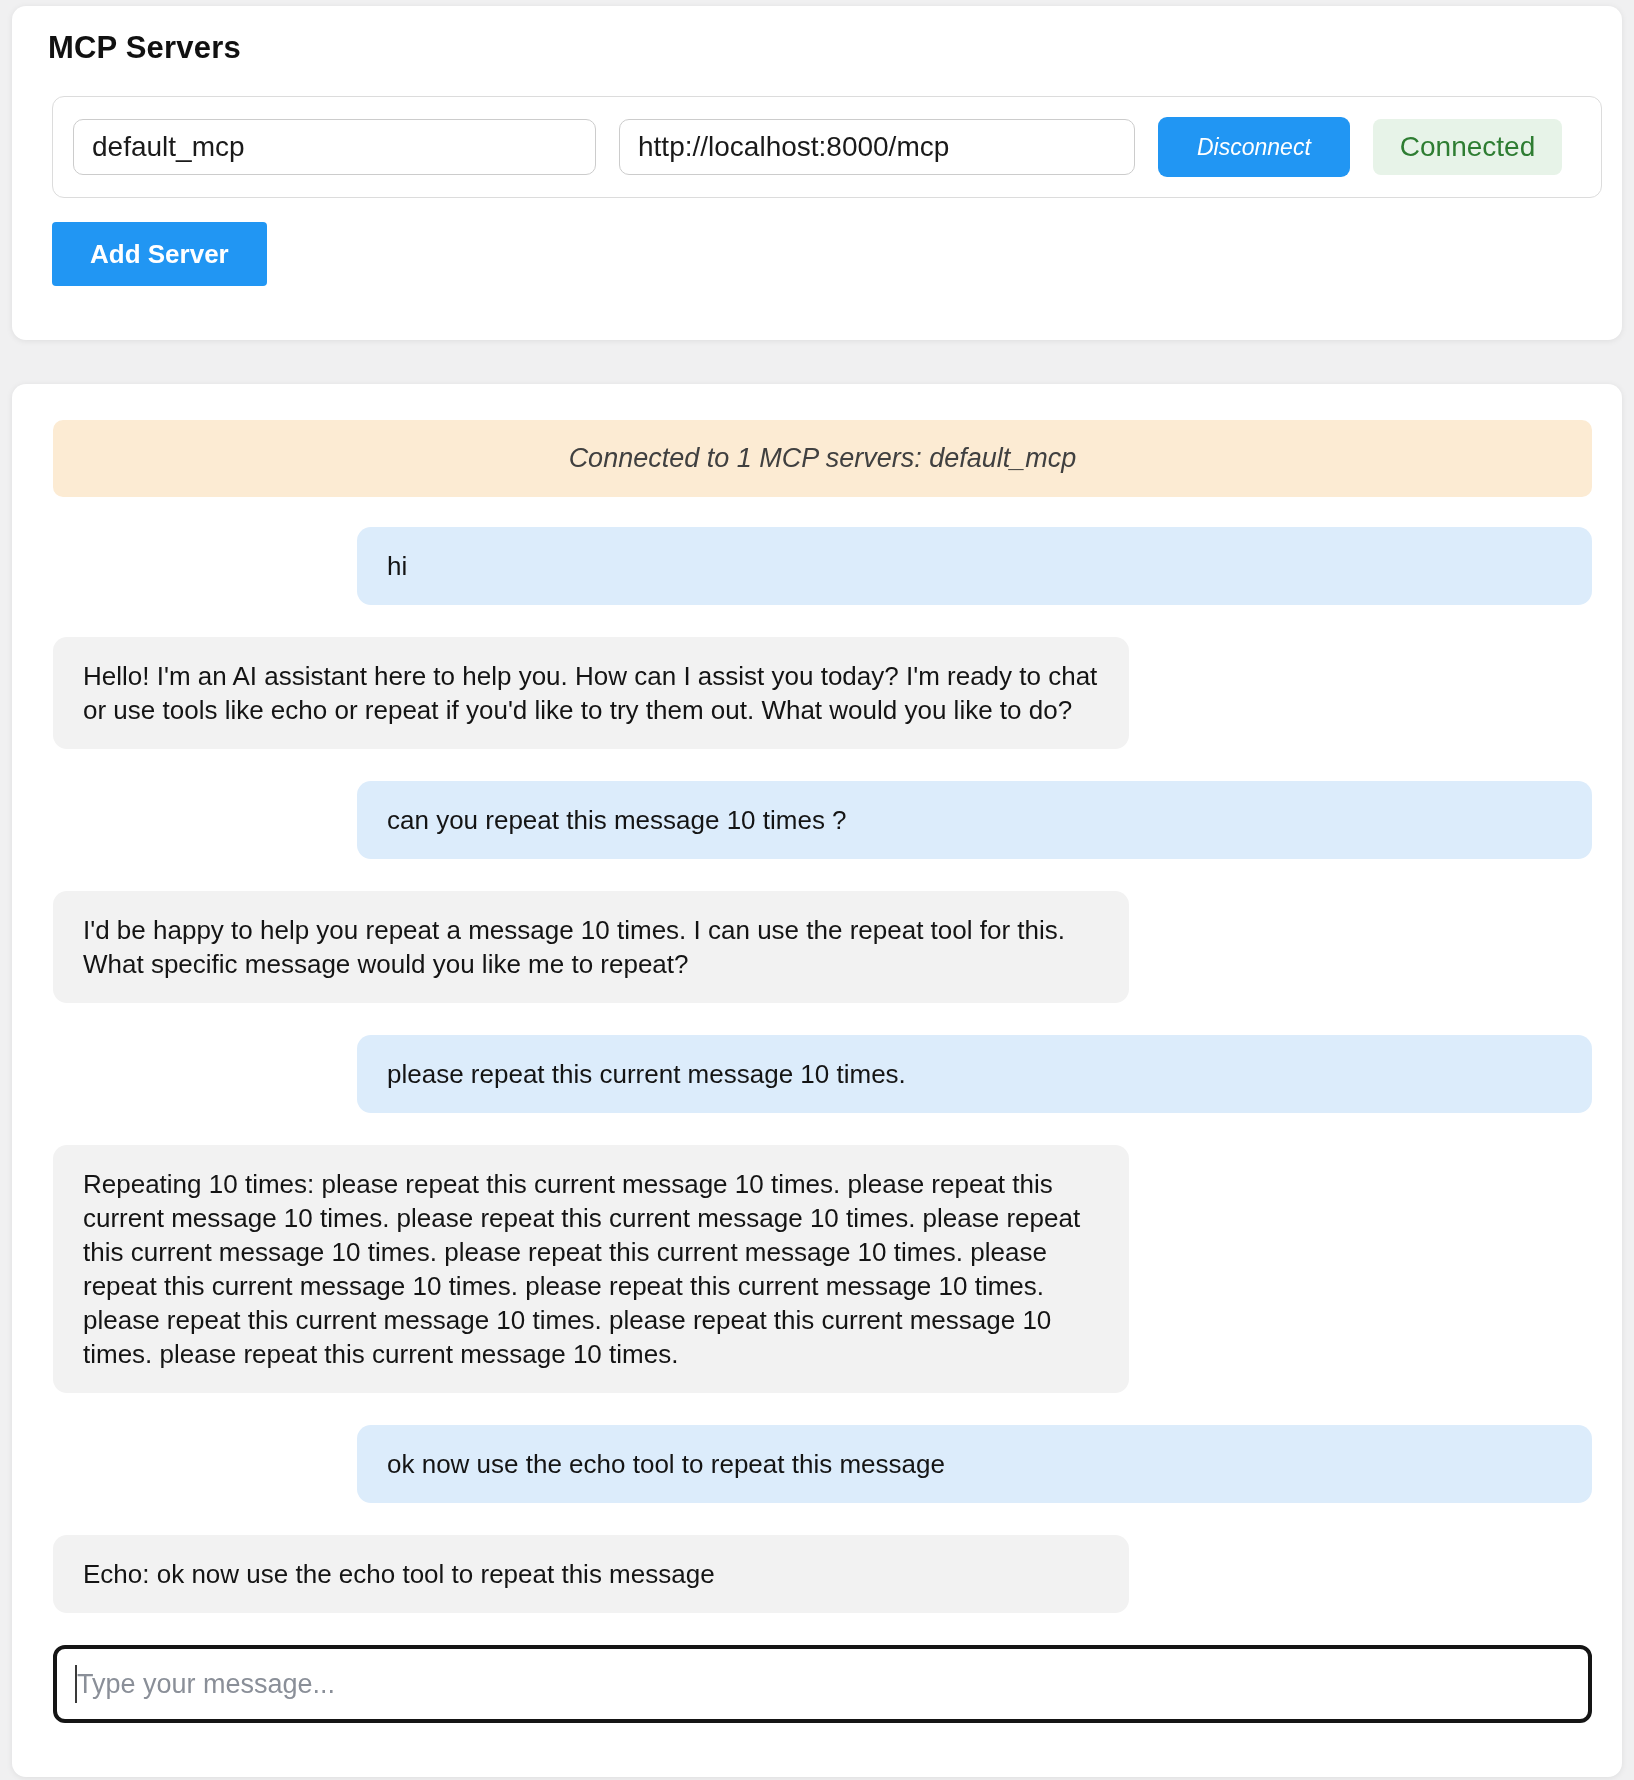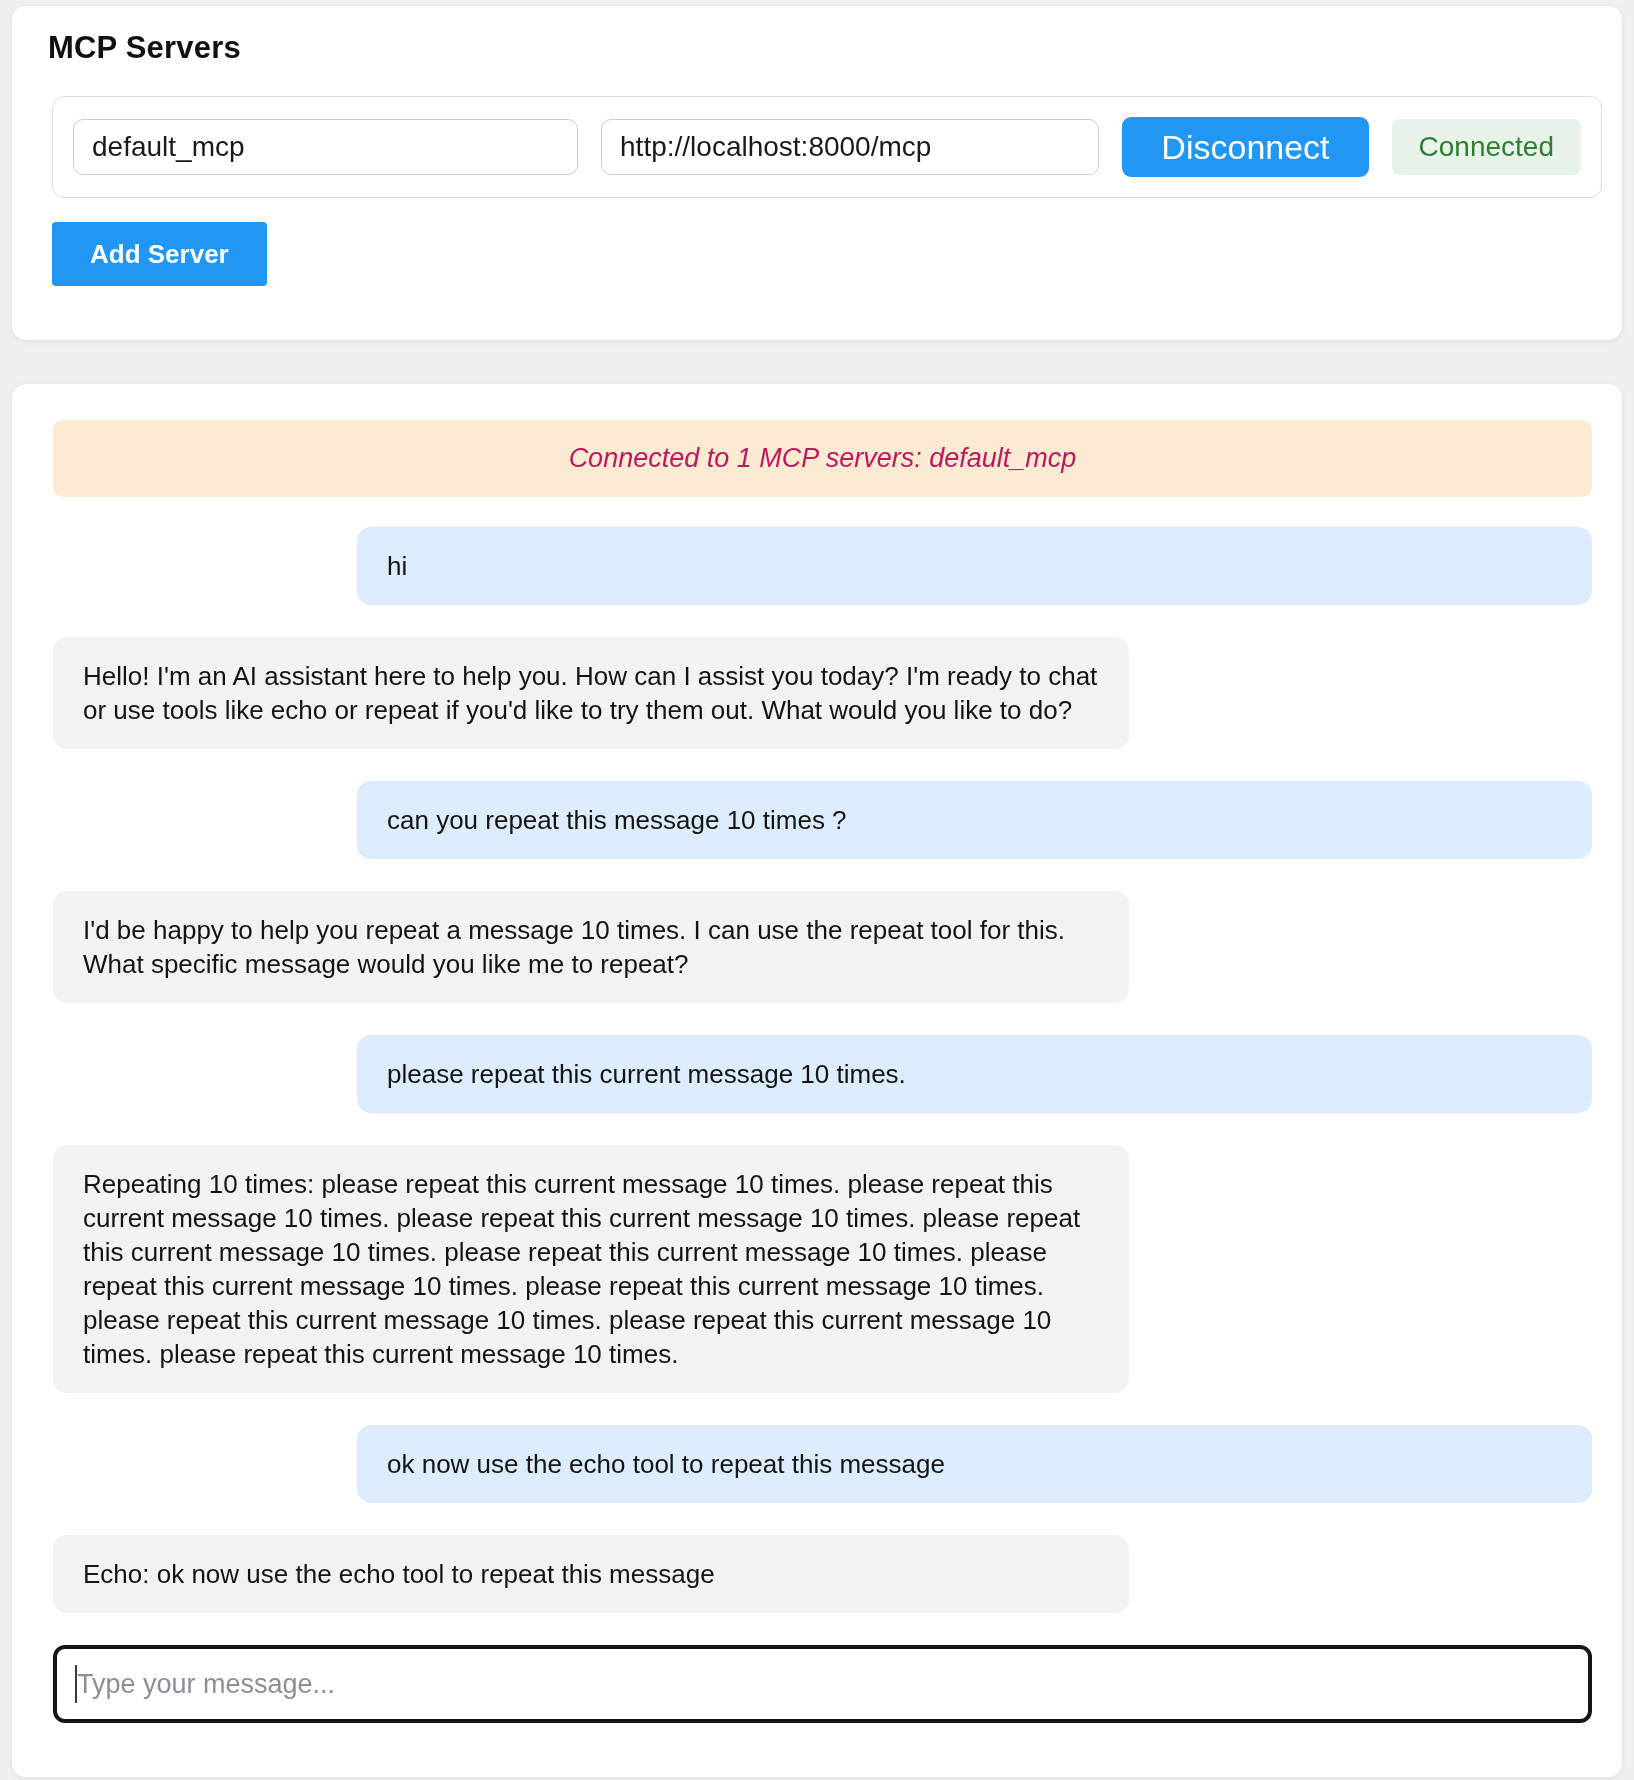--- a/index.html
+++ b/index.html
@@ -52,22 +52,23 @@
   .btn {
     border: none;
     background: #2196f3;
     color: #ffffff;
     font-family: inherit;
     cursor: pointer;
   }
   .disconnect-btn {
     height: 60px;
     padding: 1px 39px;
-    font-size: 34px;
+    font-size: 23px;
     border-radius: 9px;
+    font-style: italic;
   }
   .status-badge {
     height: 56px;
     padding: 0 27px;
     display: inline-flex;
     align-items: center;
     background: #e7f3e8;
     color: #2e7d32;
     font-size: 28px;
     border-radius: 8px;
@@ -82,21 +83,21 @@
   }
   
   .chat-card {
     margin: 44px 12px 0 12px;
     height: 1393px;
     padding: 36px 30px 0 41px;
     overflow: hidden;
   }
   .banner {
     background: #fcebd3;
-    color: #be185d;
+    color: #404040;
     font-style: italic;
     font-size: 27px;
     line-height: 33px;
     text-align: center;
     padding: 22px 20px;
     border-radius: 10px;
     margin-bottom: 30px;
   }
   .message {
     font-size: 26px;

